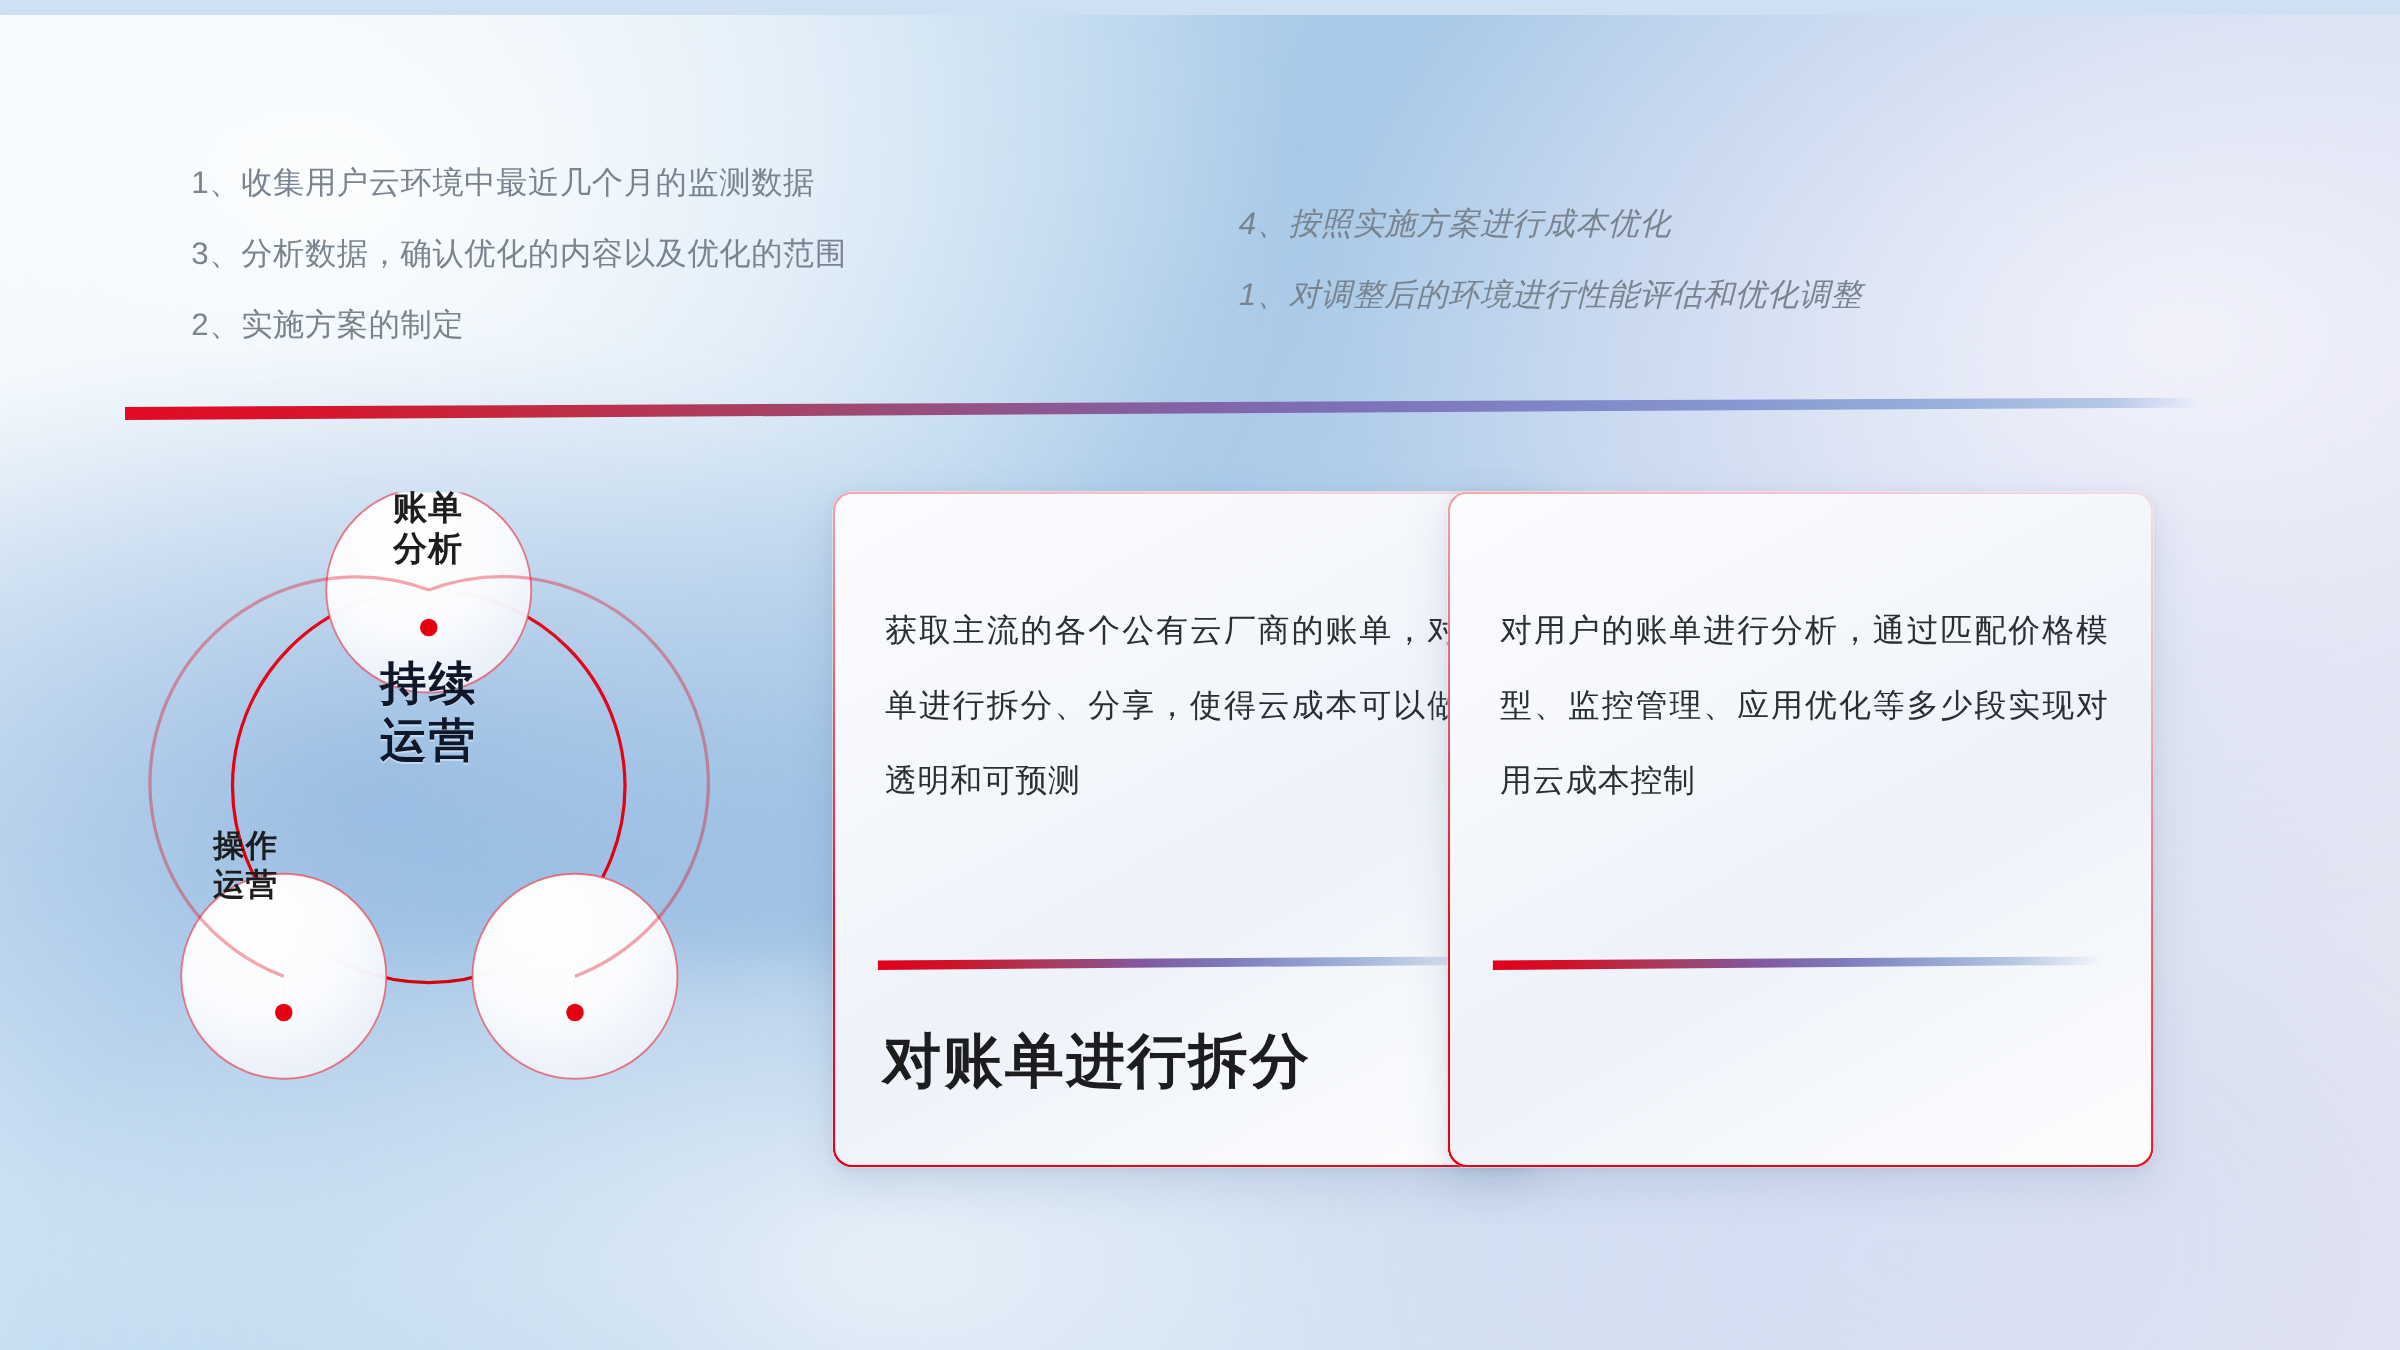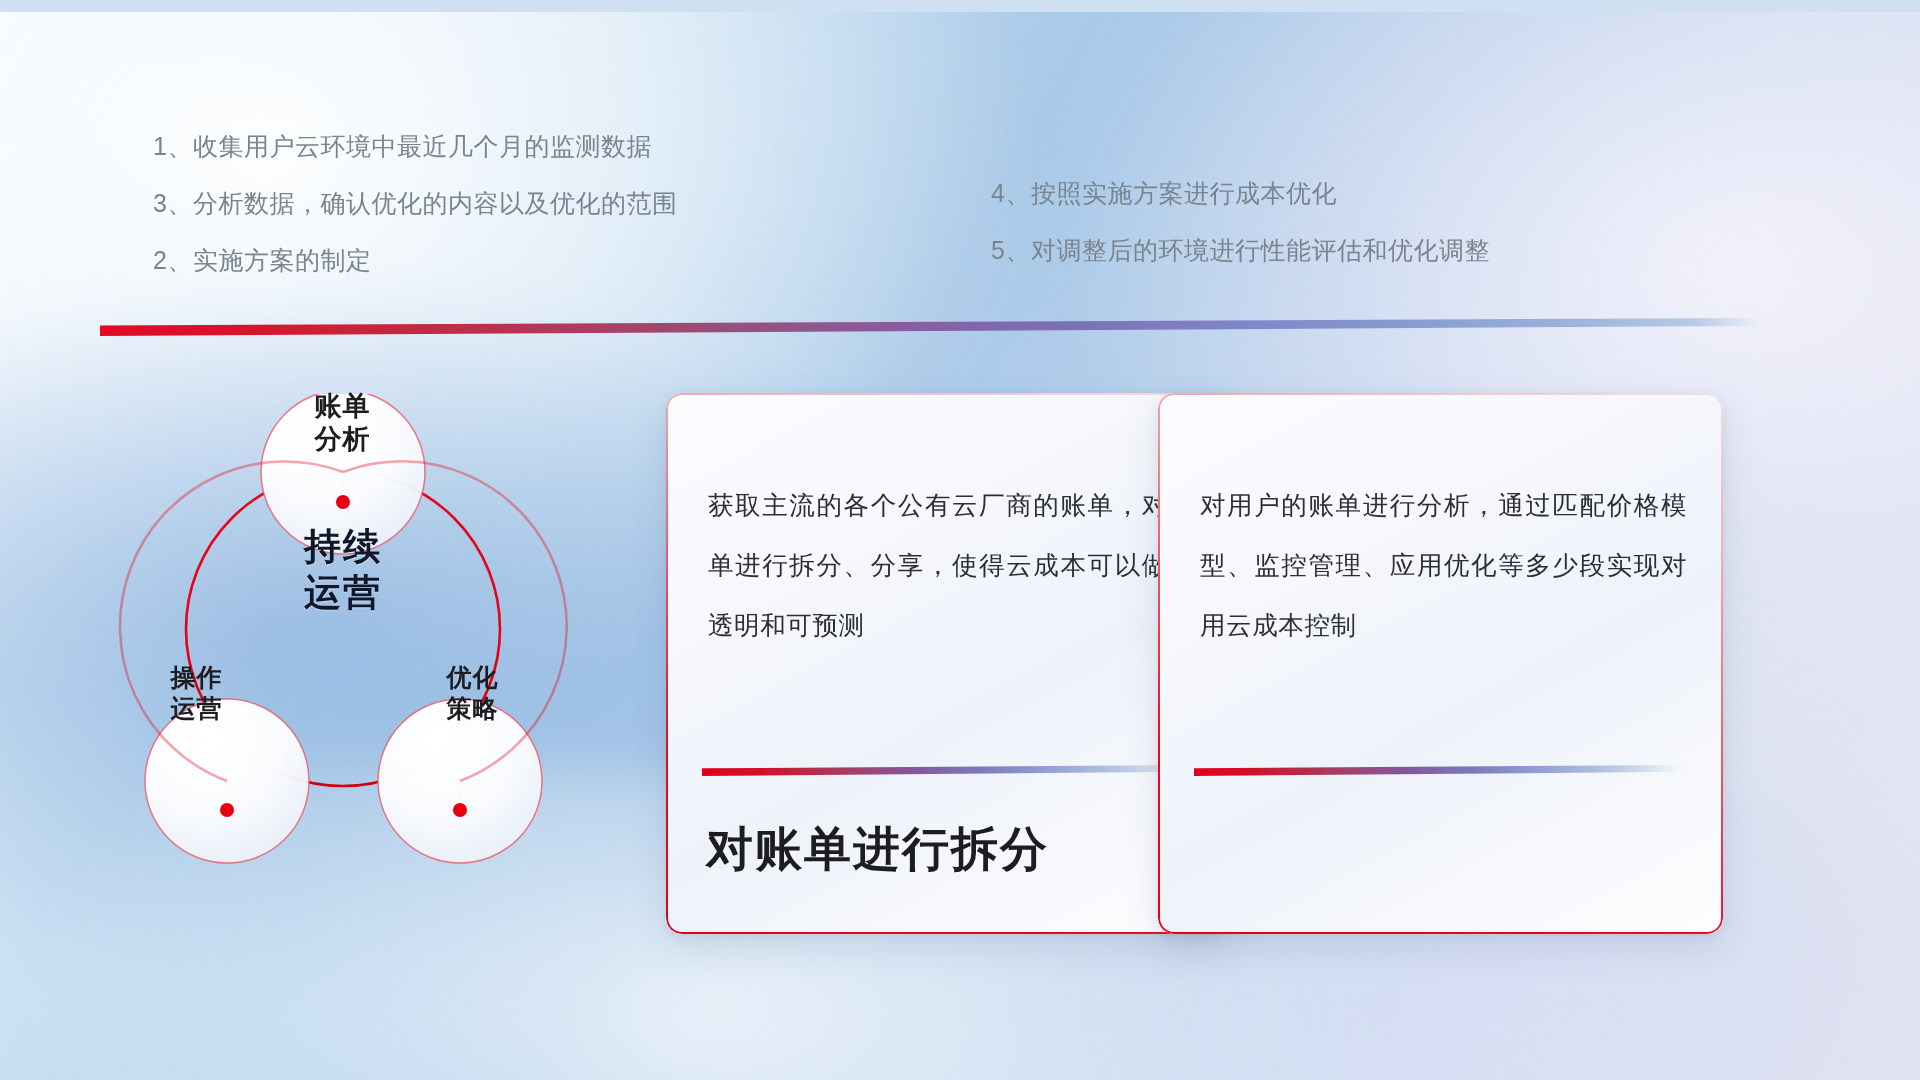--- a/index.html
+++ b/index.html
@@ -52,21 +52,21 @@
   }
 
   
   .bullets{position:absolute;color:#7b8794;white-space:nowrap;}
   .bullets .row{
     font-size:25px;line-height:1.0;letter-spacing:.5px;
     color:#79848f;font-weight:400;
   }
   #bullets-left{left:153px;top:122px;}
   #bullets-left .row{margin-bottom:32px;}
-  #bullets-right{left:991px;top:169px;}
+  #bullets-right{left:991px;top:155px;font-style:italic;}
   #bullets-right .row{margin-bottom:32px;}
 
   
   #divider{
     position:absolute;left:100px;top:306px;width:1660px;height:18px;
   }
   #divider .sheet{
     position:absolute;inset:0;
     background:linear-gradient(90deg,
       #e3001b 0%,
@@ -162,21 +162,21 @@
   <div class="bg-glow-e"></div>
 
   <div class="bullets" id="bullets-left">
     <div class="row">1、收集用户云环境中最近几个月的监测数据</div>
     <div class="row">3、分析数据，确认优化的内容以及优化的范围</div>
     <div class="row">2、实施方案的制定</div>
   </div>
 
   <div class="bullets" id="bullets-right">
     <div class="row">4、按照实施方案进行成本优化</div>
-    <div class="row">5、对调整后的环境进行性能评估和优化调整</div>
+    <div class="row">1、对调整后的环境进行性能评估和优化调整</div>
   </div>
 
   <div id="divider">
     <div class="sheet"></div>
   </div>
 
   <div id="venn">
     <svg viewBox="0 0 560 580" xmlns="http://www.w3.org/2000/svg" aria-hidden="true">
       <defs>
         <radialGradient id="bubbleFill" cx="38%" cy="24%" r="88%">
@@ -206,22 +206,20 @@
 
       <circle cx="258" cy="108" r="7" fill="#e60012"></circle>
       <circle cx="142" cy="416" r="7" fill="#e60012"></circle>
       <circle cx="375" cy="416" r="7" fill="#e60012"></circle>
     </svg>
 
     <div class="venn-label" id="venn-lbl-top">账单
 分析</div>
     <div class="venn-label" id="venn-lbl-left">操作
 运营</div>
-    <div class="venn-label" id="venn-lbl-right">优化
-策略</div>
 
     <div id="venn-center">持续
 运营</div>
   </div>
 
   <div class="card" id="card-1">
     <div class="body">获取主流的各个公有云厂商的账单，对账单进行拆分、分享，使得云成本可以做到透明和可预测</div>
     <div class="rule"></div>
     <div class="title">对账单进行拆分</div>
   </div>

